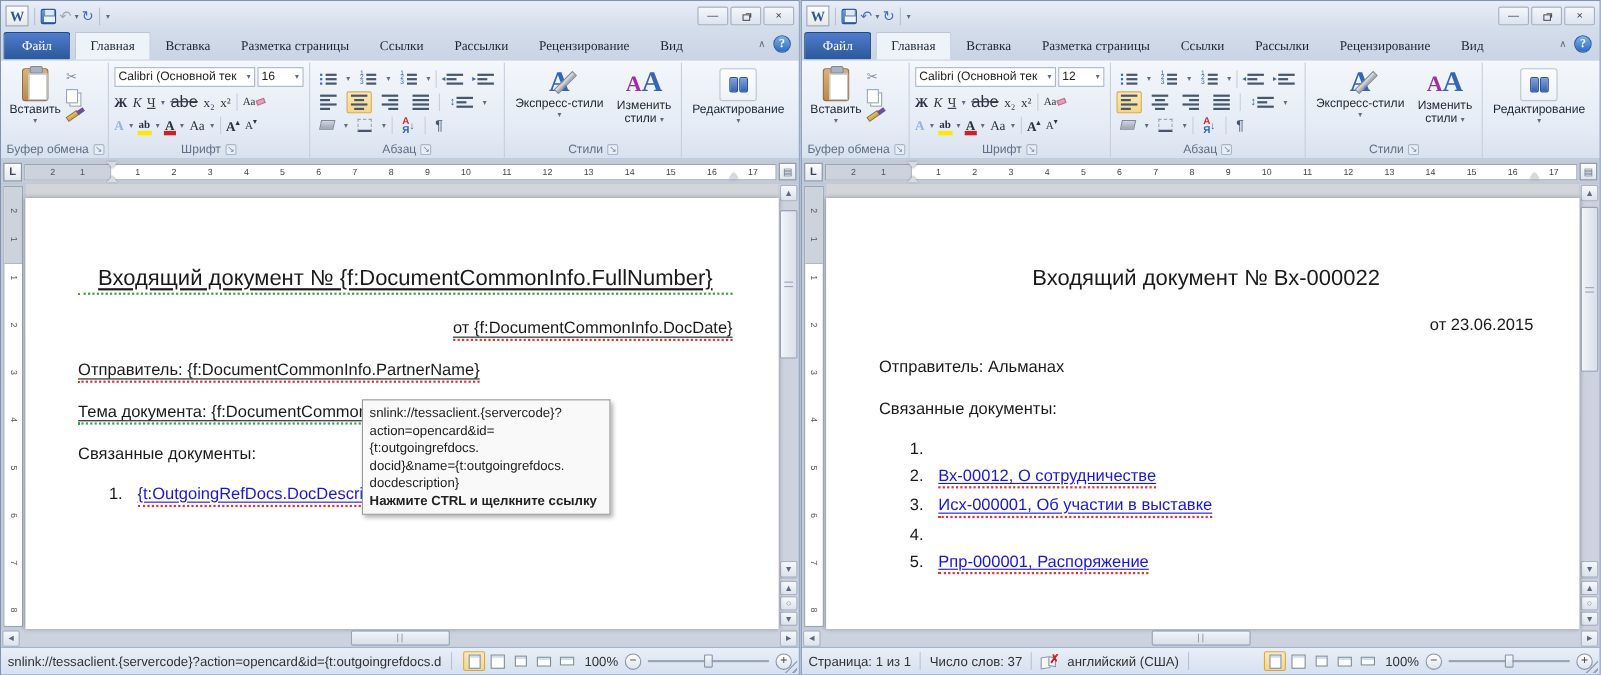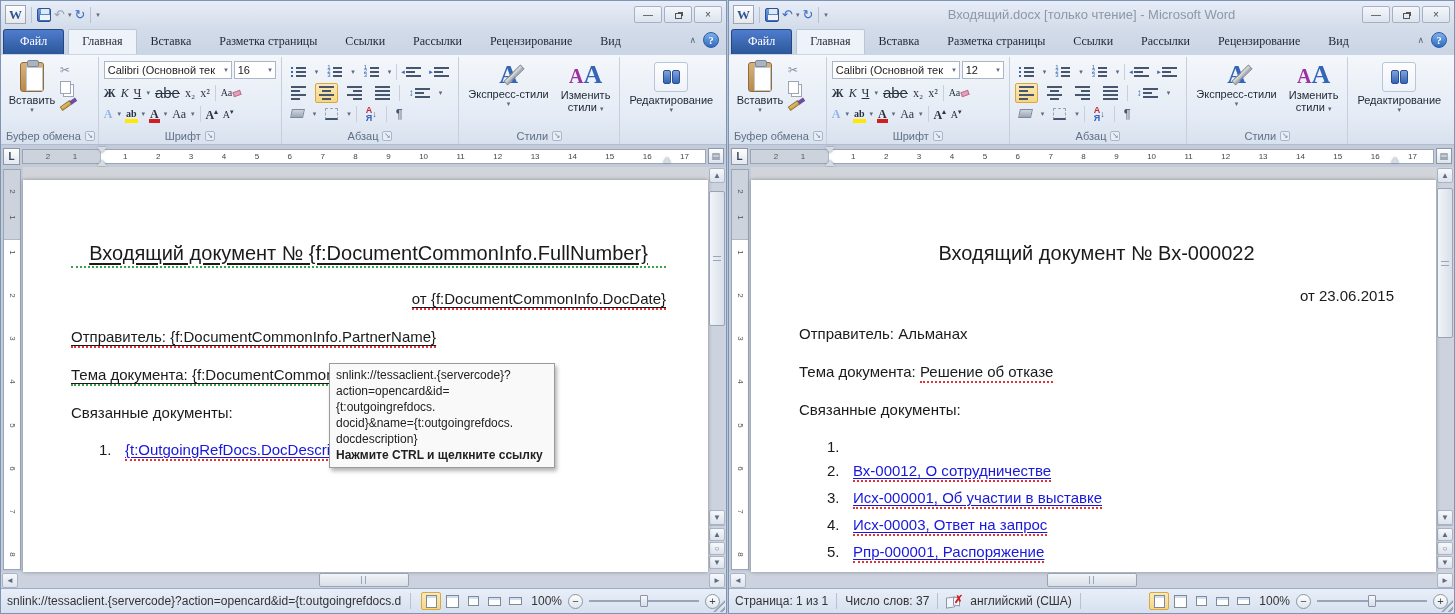--- a/index.html
+++ b/index.html
@@ -547,21 +547,20 @@
     <div class="qat">
       <span class="wlogo">W</span>
       <span class="qat-sep"></span>
       <span class="save-icon"></span>
       <span class="qat-btn">↶</span>
         <span class="qat-caret">▾</span>
       <span class="qat-btn">↻</span>
       <span class="qat-sep"></span>
       <span class="qat-caret">▾</span>
     </div>
-    <div class="title-text inactive">Входящий.docx [только чтение]  -  Microsoft Word</div>
     <div class="win-controls">
       <span class="win-btn">—</span>
       <span class="win-btn">
           <i class="restore-glyph"></i>
         </span>
       <span class="win-btn">×</span>
     </div>
   </div>
 
   <div class="tabrow">
@@ -843,37 +842,35 @@
             <span>7</span>
             <span>8</span>
           </div>
       </div>
     </div>
     <div class="pagearea">
       <div class="page">
         <div class="doc-title">Входящий документ № Вх-000022</div>
         <div class="doc-date">от 23.06.2015</div>
         <div class="doc-par">Отправитель: Альманах</div>
-        <div class="doc-par"><span>Тема документа: </span><span class="sq-red">Решение об отказе</span></div>
         <div class="doc-par">Связанные документы:</div>
         <div class="doc-list">
           <div class="doc-li">
             <span class="li-num">1.</span>
           </div>
           <div class="doc-li">
             <span class="li-num">2.</span>
             <a class="doc-link">Вх-00012, О сотрудничестве</a>
           </div>
           <div class="doc-li">
             <span class="li-num">3.</span>
             <a class="doc-link">Исх-000001, Об участии в выставке</a>
           </div>
           <div class="doc-li">
             <span class="li-num">4.</span>
-            <a class="doc-link">Исх-00003, Ответ на запрос</a>
           </div>
           <div class="doc-li">
             <span class="li-num">5.</span>
             <a class="doc-link">Рпр-000001, Распоряжение</a>
           </div>
         </div>
       </div>
     </div>
     <div class="vscroll">
       <span class="sbtn">▲</span>

